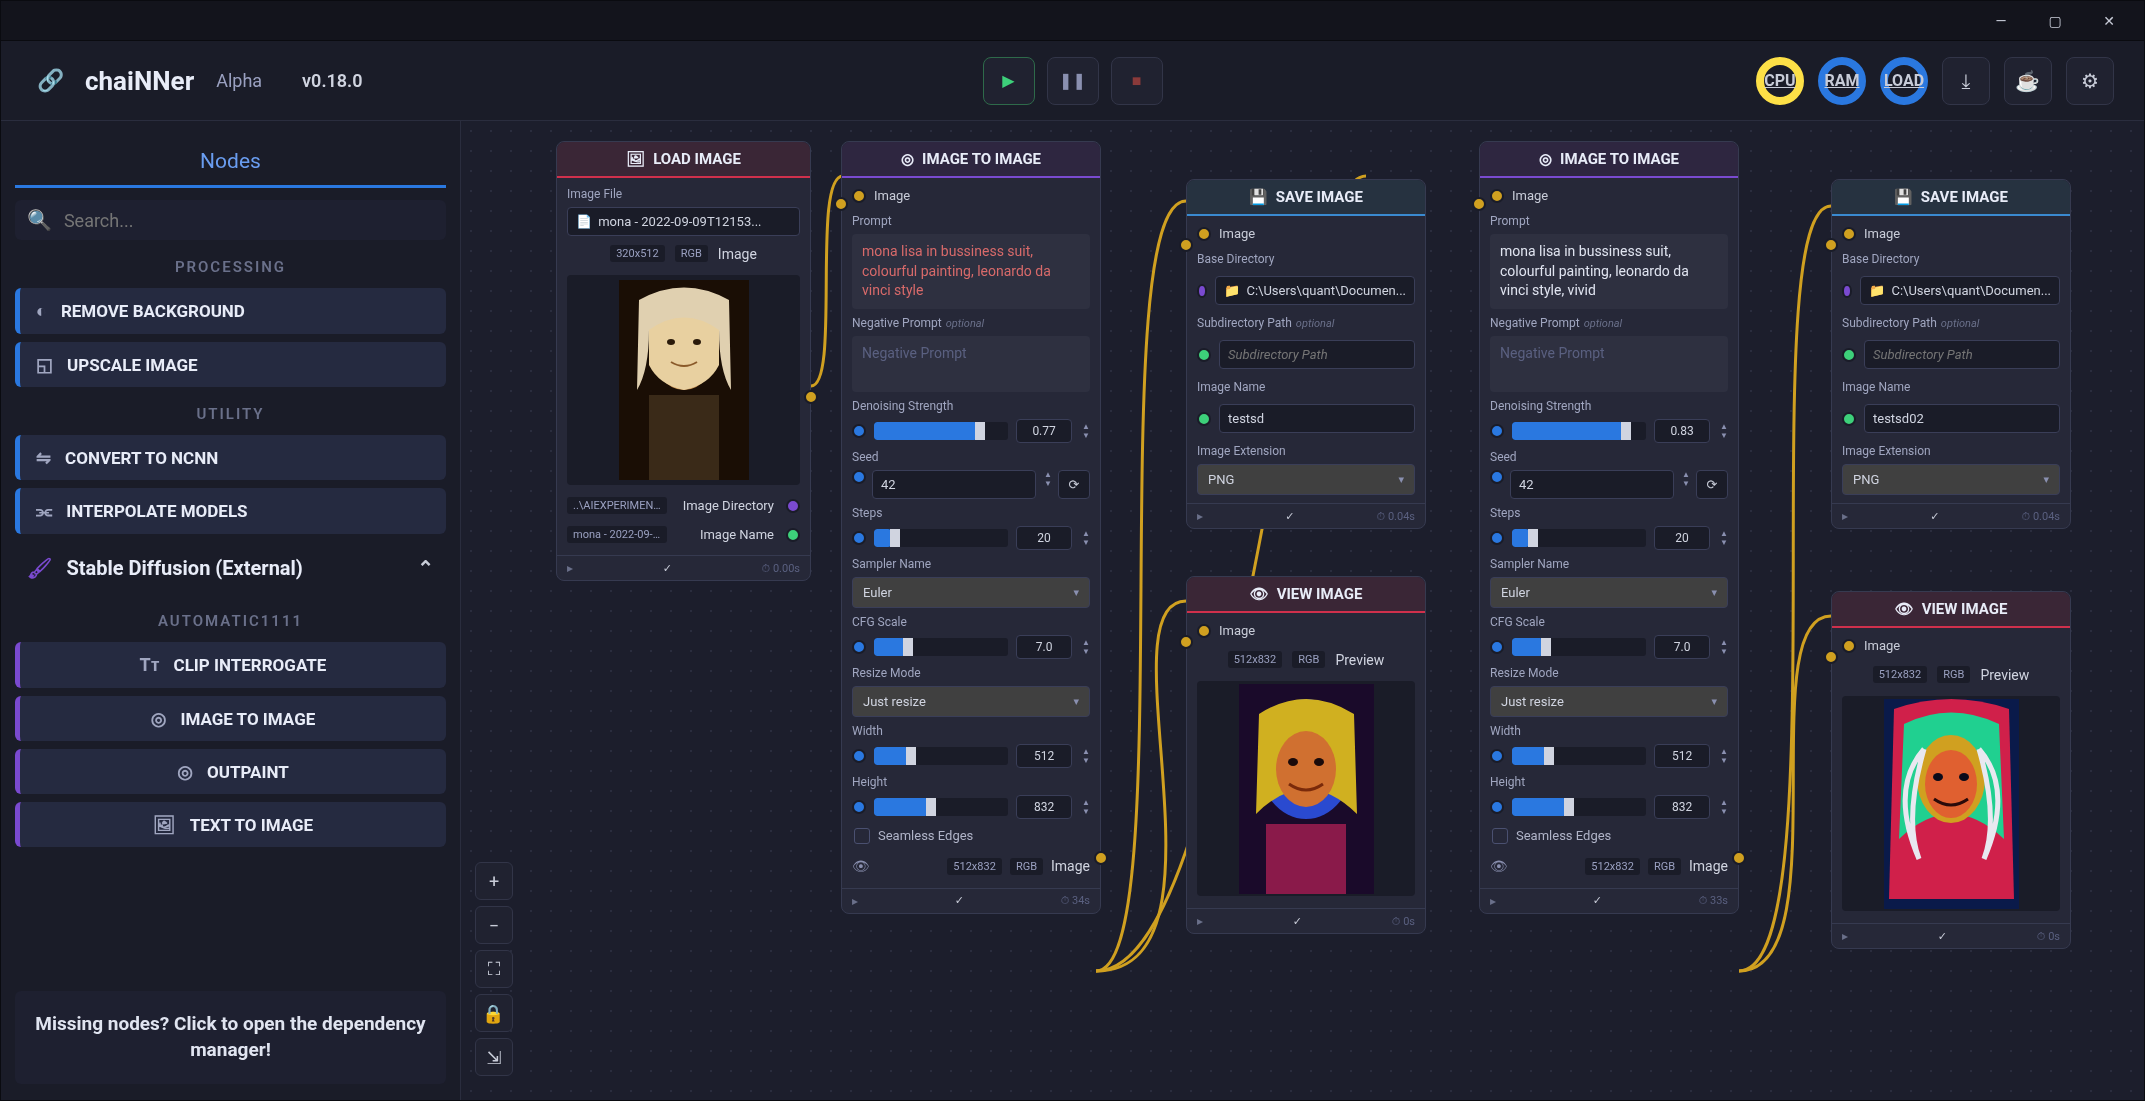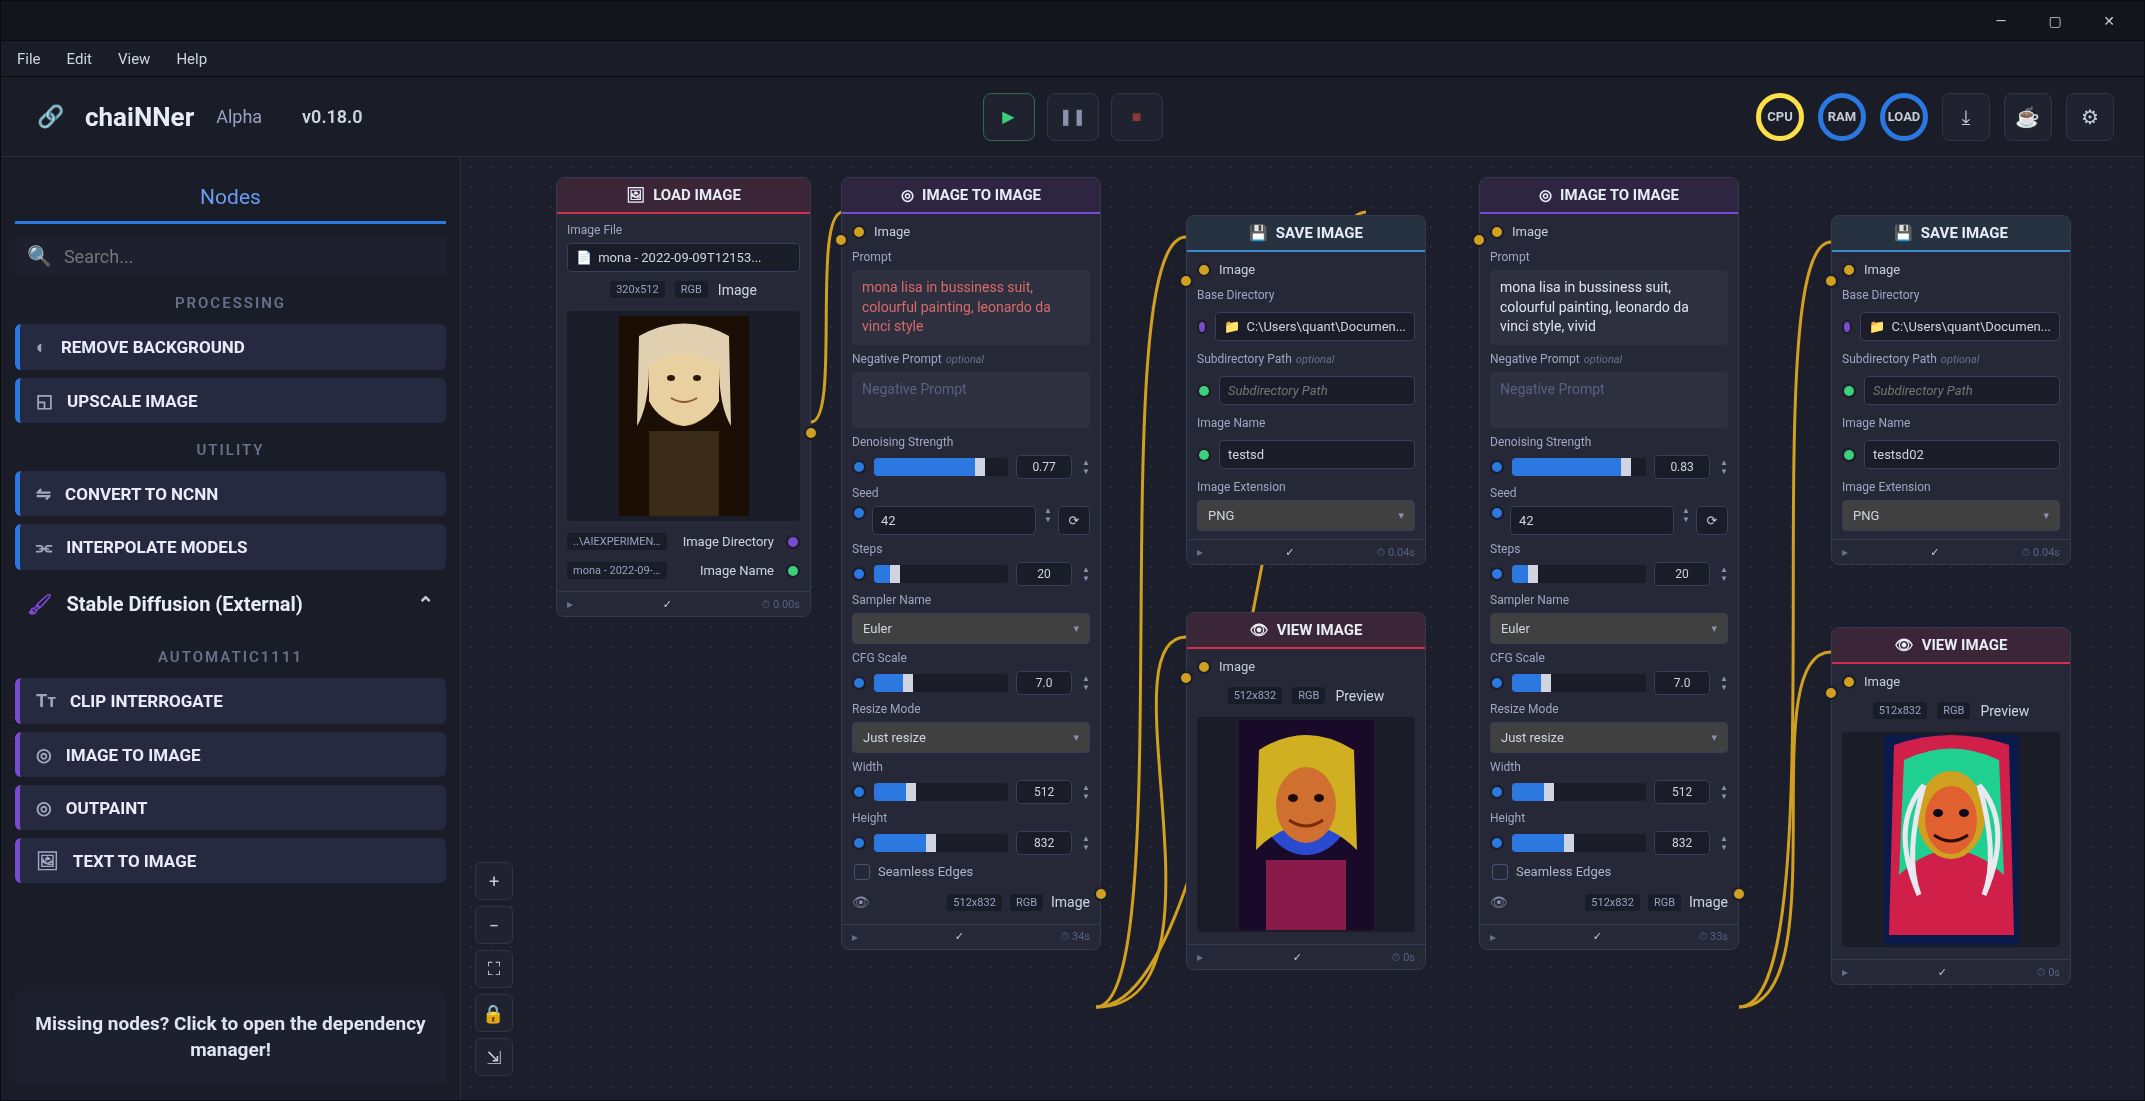--- a/index.html
+++ b/index.html
@@ -15,32 +15,32 @@
 .logo-icon{ width:40px; height:40px; border-radius:8px; display:flex; align-items:center; justify-content:center; color:#8a90b0; font-size:22px;}
 .app-title{ font-size:26px; font-weight:700; color:#e8ecf8;}
 .app-badge{ font-size:18px; color:#9aa0c0; margin-left:8px;}
 .app-ver{ font-size:18px; color:#d0d4e0; margin-left:26px; font-weight:600;}
 .playback { position:absolute; left:50%; transform:translateX(-50%); display:flex; gap:12px;}
 .pbtn{ width:52px; height:48px; border-radius:8px; background:#202230; border:1px solid #323548; display:flex; align-items:center; justify-content:center; font-size:16px;}
 .pbtn.play{ border-color:#2e6a4a; color:#3dd07a;}
 .pbtn.pause{ color:#8a90b0;}
 .pbtn.stop{ color:#8a3a3a;}
 .toolbar-right{ margin-left:auto; display:flex; align-items:center; gap:14px;}
-.ring{ width:48px; height:48px; border-radius:50%; border:5px solid #fde047; display:flex; align-items:center; justify-content:center; font-size:13px; font-weight:700; color:#c8ccd8; position:relative;}
+.ring{ width:48px; height:48px; border-radius:50%; border:8px solid #fde047; display:flex; align-items:center; justify-content:center; font-size:16px; font-weight:700; color:#c8ccd8; position:relative;text-decoration:underline;}
 .ring.active{ border-color:#2a78e0;}
 .iconbtn{ width:48px; height:48px; border-radius:8px; background:#202230; border:1px solid #323548; display:flex; align-items:center; justify-content:center; color:#c8ccd8; font-size:20px;}
 .content{ flex:1; display:flex; overflow:hidden;}
 .sidebar{ width:460px; background:#1a1c28; display:flex; flex-direction:column; padding:16px 14px; gap:8px; border-right:1px solid #2a2d3e;}
 .side-tab{ text-align:center; padding:12px 0; color:#6a9df0; font-size:21px; border-bottom:3px solid #2a78e0; margin-bottom:4px;}
 .search-row{ display:flex; align-items:center; gap:12px; padding:8px 12px; background:#1e2030; border-radius:6px;}
 .search-row input{ flex:1; background:transparent; border:none; outline:none; color:#c8ccd8; font-size:18px;}
 .search-icon{ font-size:20px; color:#8a90b0;}
 .cat-lbl{ text-align:center; color:#6a708a; font-size:15px; letter-spacing:2px; padding:10px 0 4px; font-weight:600;}
 .node-btn{ display:flex; align-items:center; gap:14px; padding:12px 16px; background:#252a40; border-radius:6px; font-size:17px; font-weight:700; color:#e8ecf8; border-left:5px solid #2a78e0;}
-.node-btn.purple{ border-left-color:#7a4ad0;}
+.node-btn.purple{ border-left-color:#7a4ad0;justify-content:center;}
 .node-btn .nbicon{ font-size:18px; color:#a0a6c0;}
 .cat-header{ display:flex; align-items:center; gap:14px; padding:14px 12px; font-size:20px; font-weight:700; color:#e8ecf8;}
 .cat-header .brush{ color:#7a4ad0;}
 .cat-header .chev{ margin-left:auto; color:#c8ccd8;}
 .depbox{ margin-top:auto; padding:20px; text-align:center; color:#e0e4f0; font-size:19px; font-weight:700; background:#1e2030; border-radius:6px; line-height:1.4;}
 .canvas{ flex:1; position:relative; background:#1c1e2c; background-image: radial-gradient(circle, #2a2d3e 1px, transparent 1px); background-size:20px 20px;}
 .canvas-ctrl{ position:absolute; left:14px; bottom:24px; display:flex; flex-direction:column; gap:6px;}
 .canvas-ctrl .cc{ width:38px; height:38px; background:#202230; border:1px solid #323548; border-radius:6px; display:flex; align-items:center; justify-content:center; color:#c8ccd8; font-size:18px;}
 .node{ position:absolute; background:#262838; border:1px solid #363a50; border-radius:8px; display:flex; flex-direction:column; font-size:13px;}
 .node-head{ padding:8px 10px; font-weight:700; font-size:15px; text-align:center; color:#e8ecf8; border-bottom:2px solid; border-radius:8px 8px 0 0; display:flex; align-items:center; justify-content:center; gap:8px;}
@@ -88,26 +88,20 @@
 </head>
 <body>
 
 <div class="window">
   <div class="titlebar">
     <div class="winbtn">—</div>
     <div class="winbtn">▢</div>
     <div class="winbtn">✕</div>
   </div>
 
-  <div class="menubar">
-    <div class="mitem">File</div>
-    <div class="mitem">Edit</div>
-    <div class="mitem">View</div>
-    <div class="mitem">Help</div>
-  </div>
 
   <div class="toolbar">
     <div class="logo-wrap">
       <div class="logo-icon">🔗</div>
       <span class="app-title">chaiNNer</span>
       <span class="app-badge">Alpha</span>
       <span class="app-ver">v0.18.0</span>
     </div>
     <div class="playback">
       <div class="pbtn play">▶</div>

